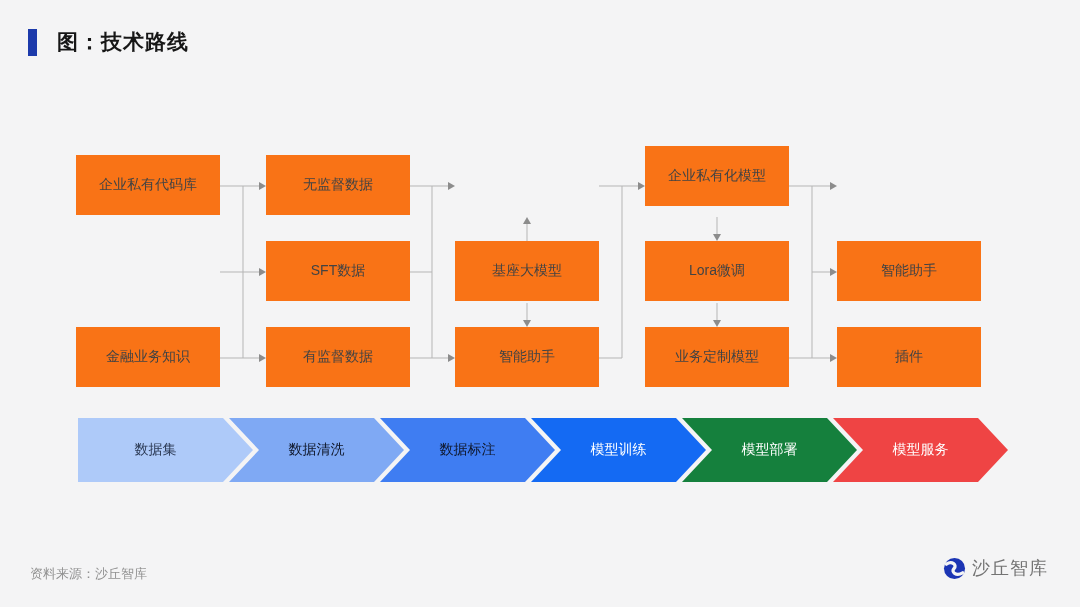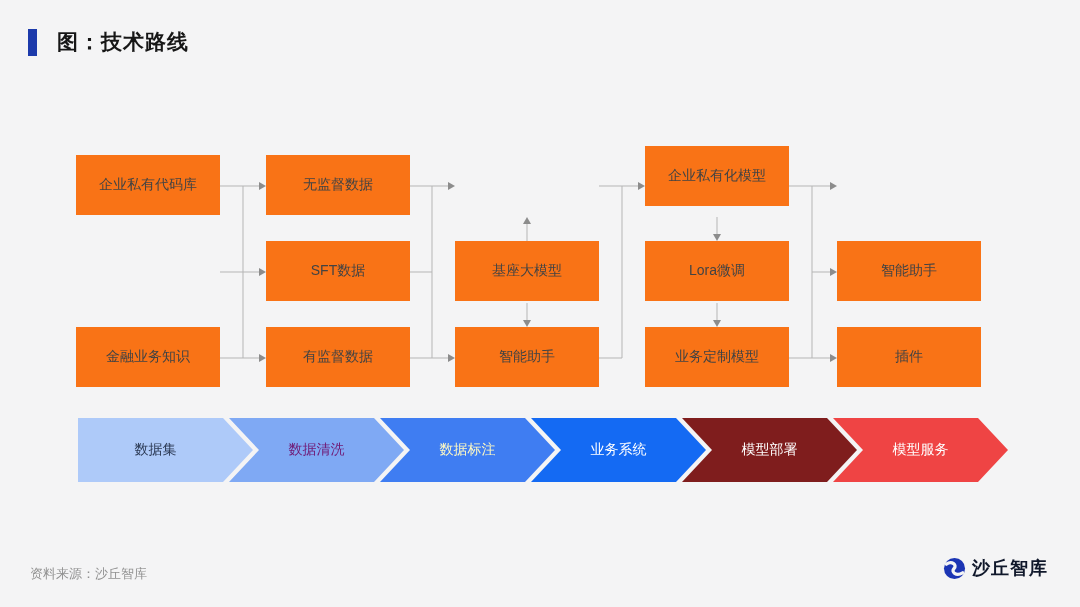--- a/index.html
+++ b/index.html
@@ -37,21 +37,21 @@
   }
   .chev.first {
     padding-left:10px;
     clip-path:polygon(0 0, calc(100% - 30px) 0, 100% 50%, calc(100% - 30px) 100%, 0 100%);
   }
 
   
   .src { position:absolute; left:30px; top:565px; font-size:13px; color:#919191; }
   .logo { position:absolute; right:32px; top:556px; display:flex; align-items:center; }
   .logo-mark { width:23px; height:23px; margin-right:6px; }
-  .logo-text { font-size:18px; font-weight:bold; color:#0f172a; letter-spacing:1px; }
+  .logo-text { font-size:18px; font-weight:normal; color:#737373; letter-spacing:1px; }
 </style>
 </head>
 <body>
 
 <div class="slide">
 
   <div class="hdr">
     <span class="hdr-bar"></span>
     <span class="hdr-title">图：技术路线</span>
   </div>
@@ -113,24 +113,24 @@
   <div class="node" style="left:455px;top:327px">智能助手</div>
 
   <div class="node" style="left:645px;top:146px">企业私有化模型</div>
   <div class="node" style="left:645px;top:241px">Lora微调</div>
   <div class="node" style="left:645px;top:327px">业务定制模型</div>
 
   <div class="node" style="left:837px;top:241px">智能助手</div>
   <div class="node" style="left:837px;top:327px">插件</div>
 
   <div class="chev first" style="left: 78px; background: rgb(174, 202, 249); color: rgb(44, 58, 85);">数据集</div>
-  <div class="chev" style="left: 229px; background: rgb(127, 169, 244); color: #701a75;">数据清洗</div>
-  <div class="chev" style="left: 380px; background: rgb(63, 125, 242); color: #fef9c3;">数据标注</div>
-  <div class="chev" style="left: 531px; background: rgb(20, 106, 243); color: rgb(255, 255, 255);">业务系统</div>
-  <div class="chev" style="left: 682px; background: #7f1d1d; color: rgb(255, 255, 255);">模型部署</div>
+  <div class="chev" style="left: 229px; background: rgb(127, 169, 244); color: #0f172a;">数据清洗</div>
+  <div class="chev" style="left: 380px; background: rgb(63, 125, 242); color: #0f172a;">数据标注</div>
+  <div class="chev" style="left: 531px; background: rgb(20, 106, 243); color: rgb(255, 255, 255);">模型训练</div>
+  <div class="chev" style="left: 682px; background: #15803d; color: rgb(255, 255, 255);">模型部署</div>
   <div class="chev" style="left: 833px; background: #ef4444; color: rgb(255, 255, 255);">模型服务</div>
 
   <div class="src">资料来源：沙丘智库</div>
   <div class="logo">
     <svg class="logo-mark" viewBox="0 0 24 24">
       <circle cx="12" cy="12" r="11" fill="#1c35b4"></circle>
       <path d="M3.5 7.5 C 9.5 3.5, 15 8.5, 11.5 12 C 8 15.5, 13.5 20.5, 20.5 16.5" stroke="#f4f4f5" stroke-width="3.4" fill="none" stroke-linecap="round"></path>
     </svg>
     <span class="logo-text">沙丘智库</span>
   </div>

